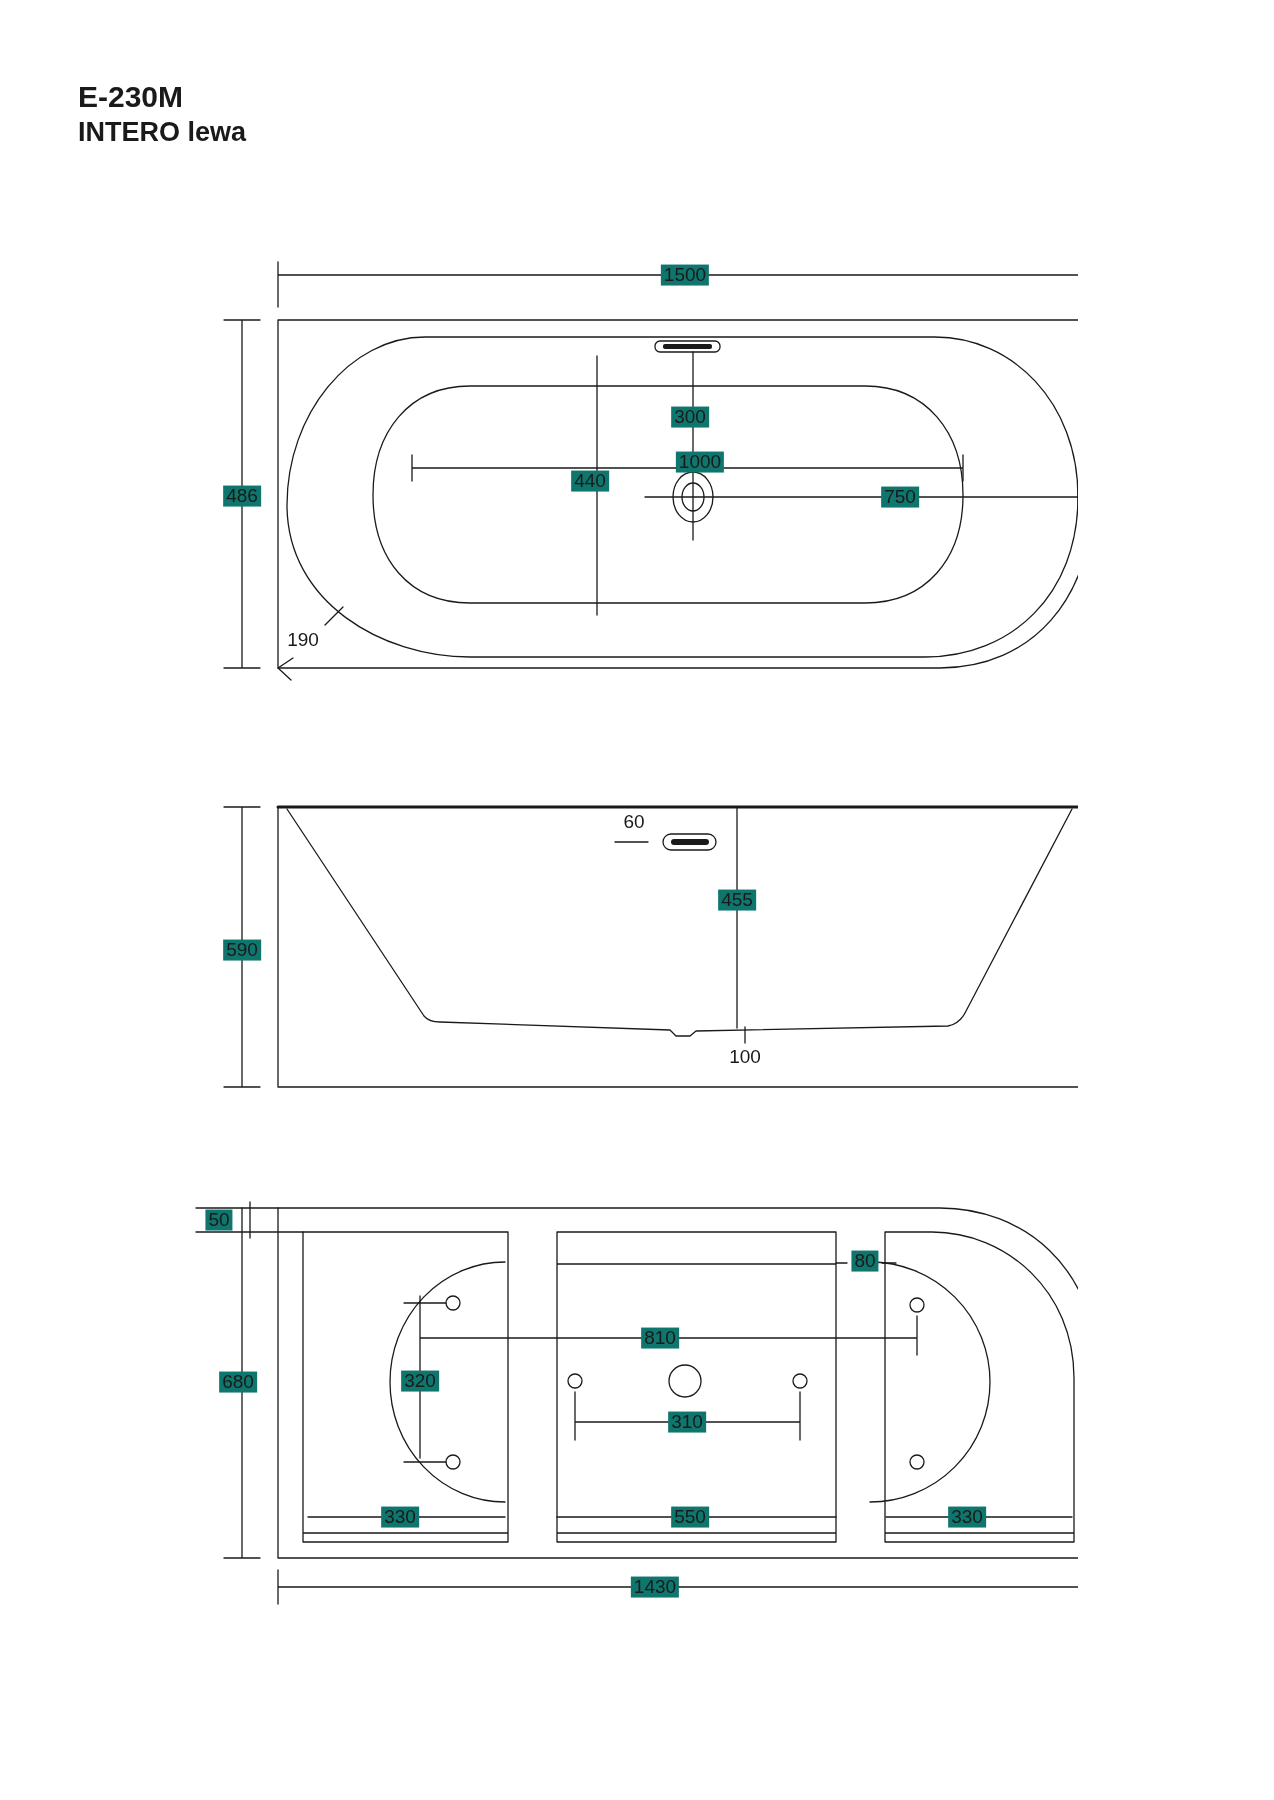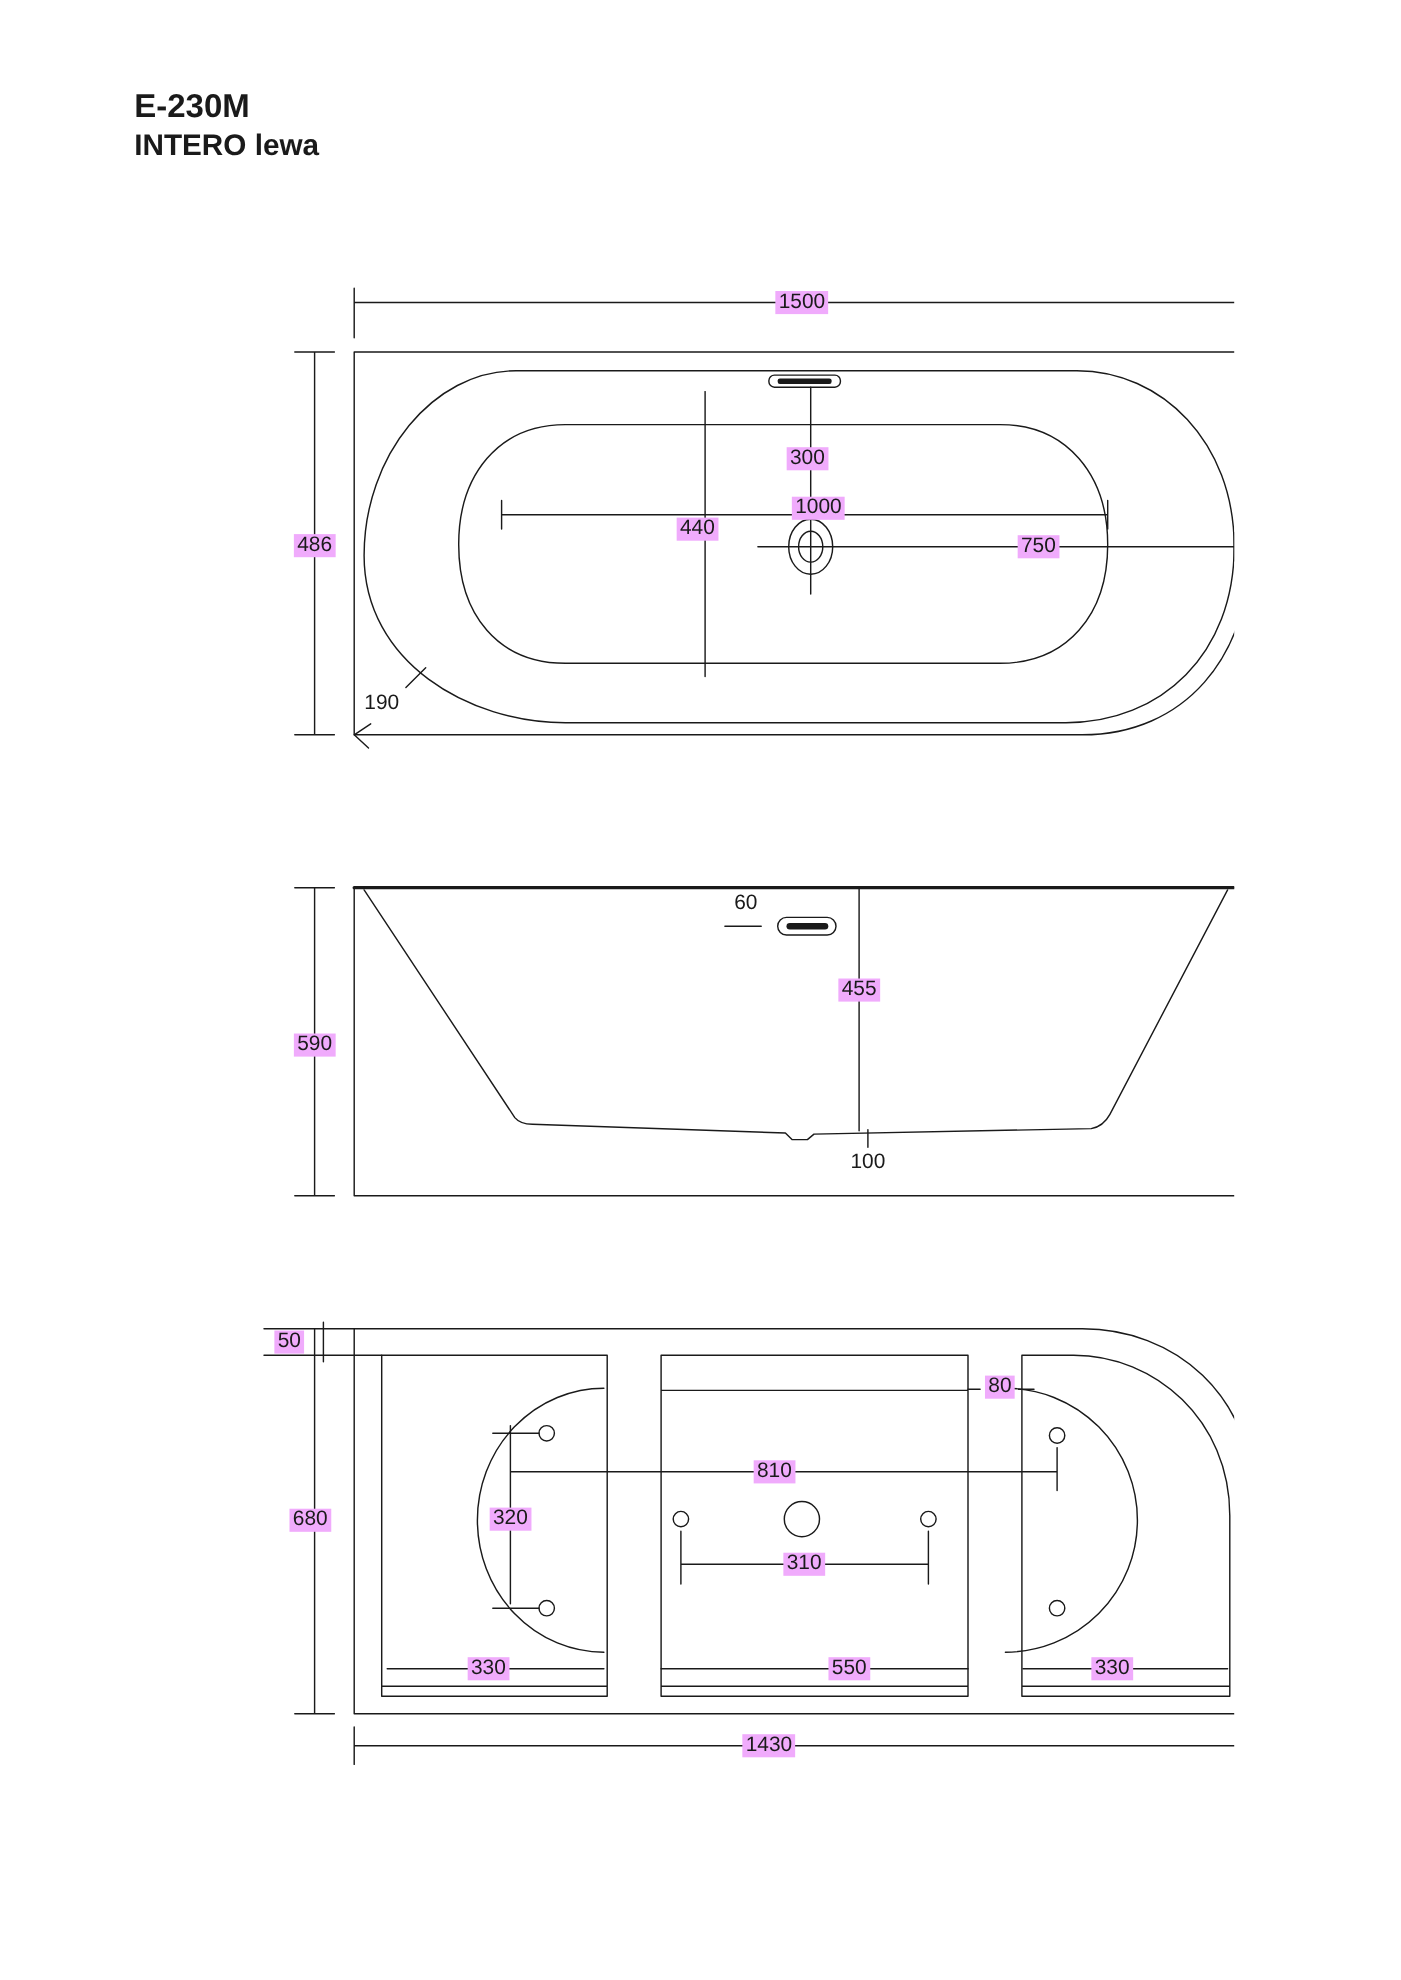--- a/index.html
+++ b/index.html
@@ -1,22 +1,22 @@
 <!DOCTYPE html>
 <html><head>
 <meta charset="utf-8">
 <style>
   html,body{margin:0;padding:0;background:#fff;}
   #page{position:relative;width:1078px;height:1800px;background:#ffffff;overflow:hidden;
-        font-family:"Liberation Sans", sans-serif;color:#1a1a1a;margin-left:44px;}
+        font-family:"Liberation Sans", sans-serif;color:#1a1a1a;}
   #drawing{position:absolute;left:0;top:0;}
   .title-block{position:absolute;left:78px;top:78px;line-height:1.25;}
   .title-model{font-size:30px;font-weight:bold;}
   .title-variant{font-size:27px;font-weight:bold;}
-  .dim{position:absolute;transform:translate(-50%,-50%);background:#f0abfc;
+  .dim{position:absolute;transform:translate(-50%,-50%);background:#0f766e;
        padding:0 3px;font-size:19px;white-space:nowrap;line-height:1.1;}
   .nobg{background:transparent;}
   svg path, svg line, svg rect, svg ellipse, svg circle{vector-effect:non-scaling-stroke;}
 </style>
 </head>
 <body>
 
 <div id="page">
 
   <div class="title-block">
@@ -135,17 +135,17 @@
   <div class="dim" style="left:242px;top:950px;">590</div>
   <div class="dim nobg" style="left:745px;top:1057px;">100</div>
 
   <div class="dim" style="left:219px;top:1220px;">50</div>
   <div class="dim" style="left:865px;top:1261px;">80</div>
   <div class="dim" style="left:238px;top:1382px;">680</div>
   <div class="dim" style="left:660px;top:1338px;">810</div>
   <div class="dim" style="left:420px;top:1381px;">320</div>
   <div class="dim" style="left:687px;top:1422px;">310</div>
   <div class="dim" style="left:400px;top:1517px;">330</div>
-  <div class="dim" style="left:728px;top:1517px;">550</div>
+  <div class="dim" style="left:690px;top:1517px;">550</div>
   <div class="dim" style="left:967px;top:1517px;">330</div>
   <div class="dim" style="left:655px;top:1587px;">1430</div>
 
 </div>
 
 </body></html>

